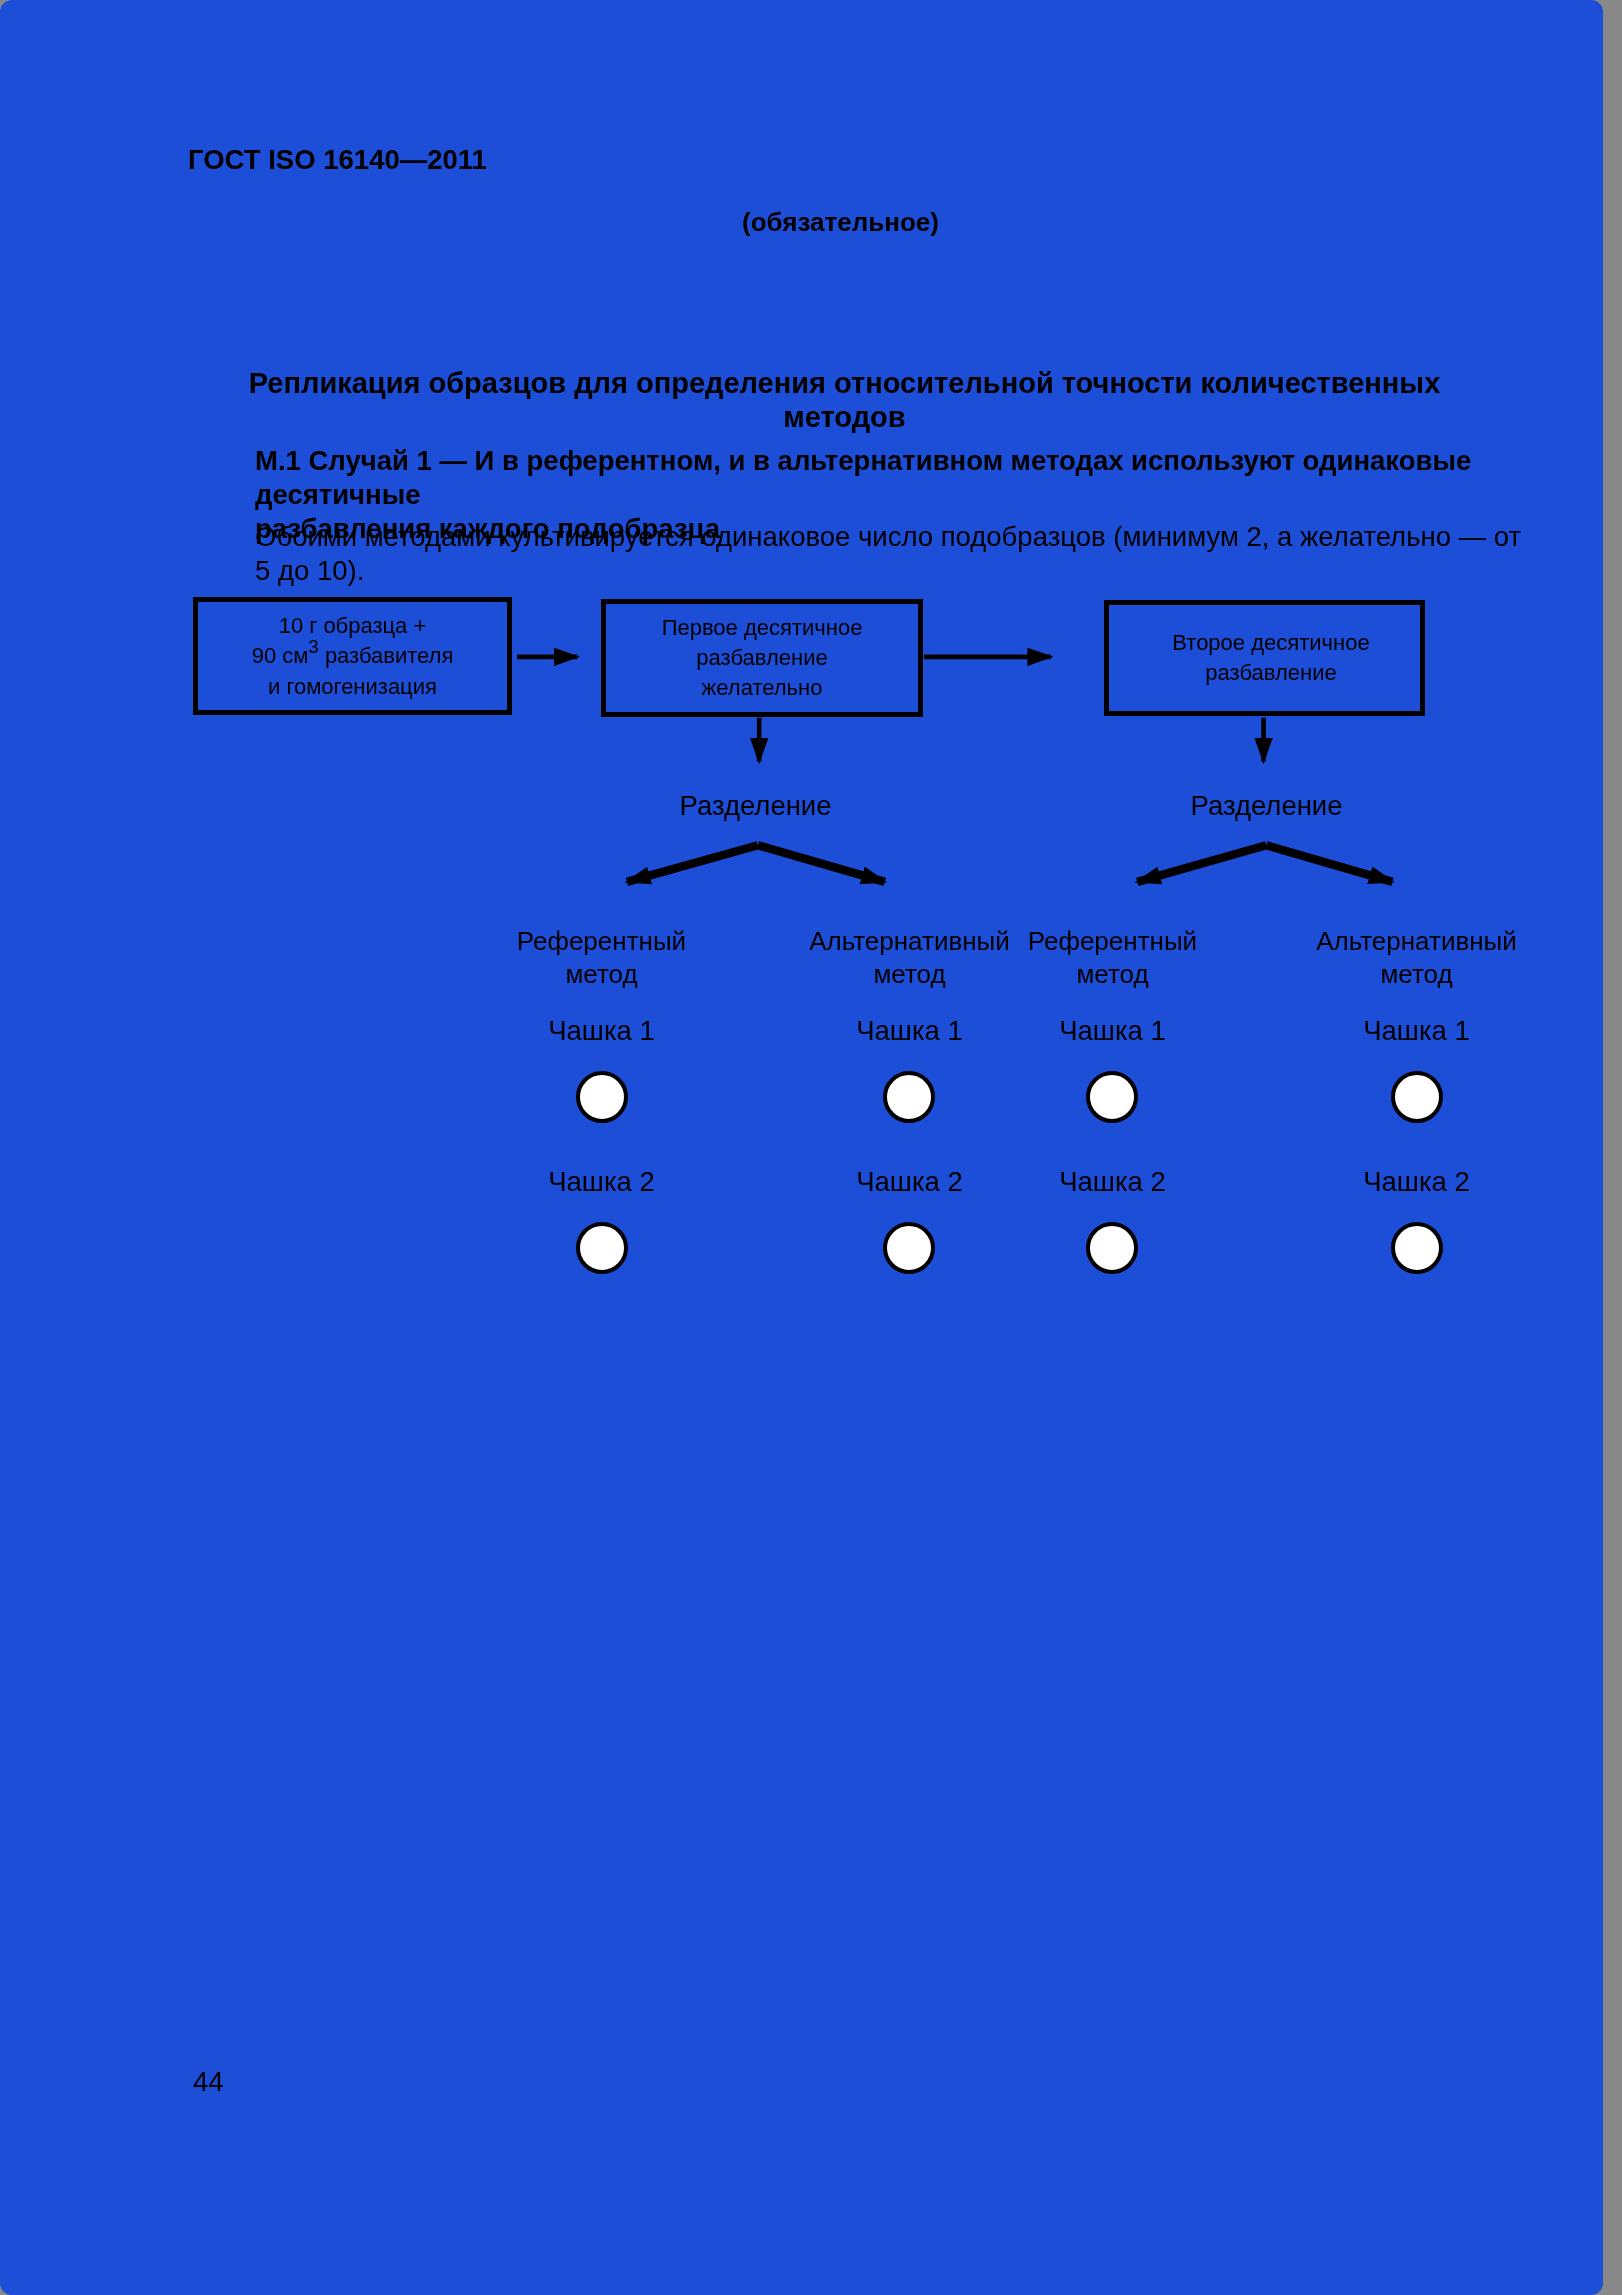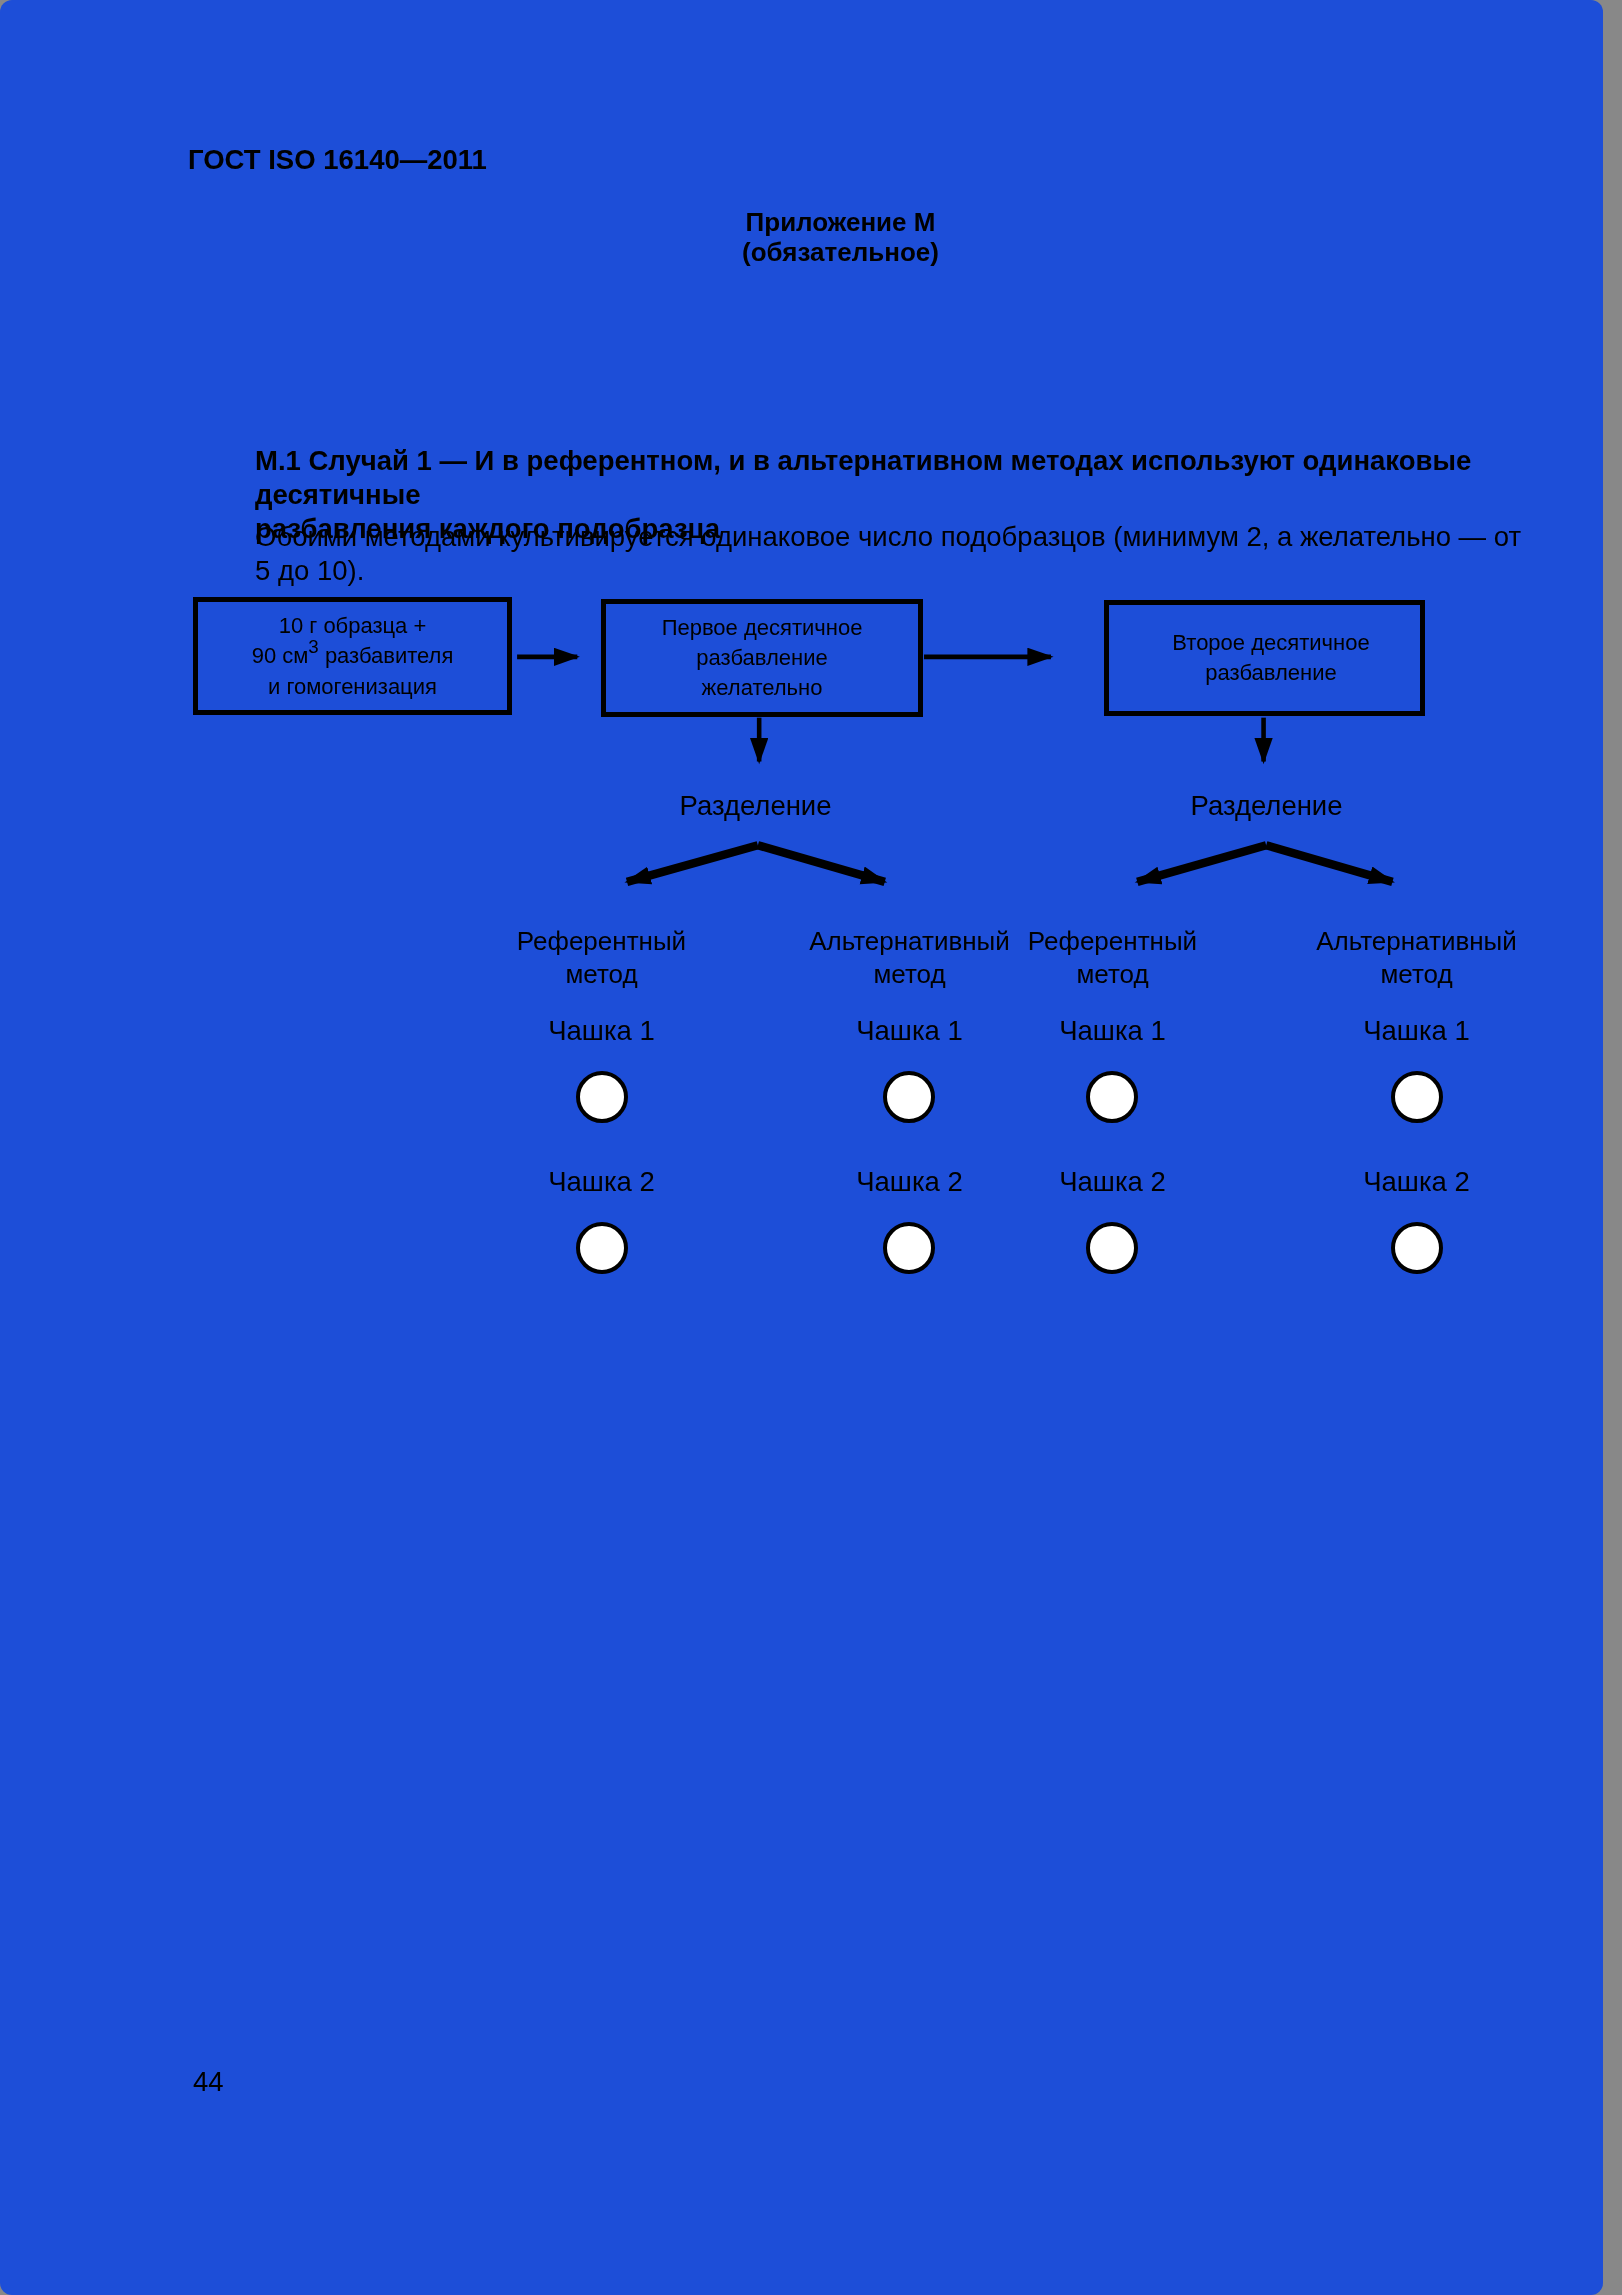--- a/index.html
+++ b/index.html
@@ -56,24 +56,24 @@
   svg.arrows{position:absolute;left:0;top:0;width:1623px;height:2295px;pointer-events:none;}
 </style>
 </head>
 <body>
 
 <div class="page">
 
   <div class="abs code b">ГОСТ ISO 16140—2011</div>
 
   <div class="abs appendix center b">
-    <div>Приложение М</div>
     <div>(обязательное)</div>
   </div>
 
+  <div class="abs doc-title center b">Репликация образцов для определения относительной точности количественных методов</div>
 
   <div class="abs m1-heading b">
     <div>М.1  Случай 1 — И в референтном, и в альтернативном методах используют одинаковые десятичные</div>
     <div>разбавления каждого подобразца</div>
   </div>
   <div class="abs m1-body">Обоими методами культивируется одинаковое число подобразцов (минимум 2, а желательно — от 5 до 10).</div>
 
   <svg class="arrows" viewBox="0 0 2480 3508">
     <defs>
       <marker id="ah" markerUnits="userSpaceOnUse" markerWidth="46" markerHeight="30" refX="36" refY="14" orient="auto">

